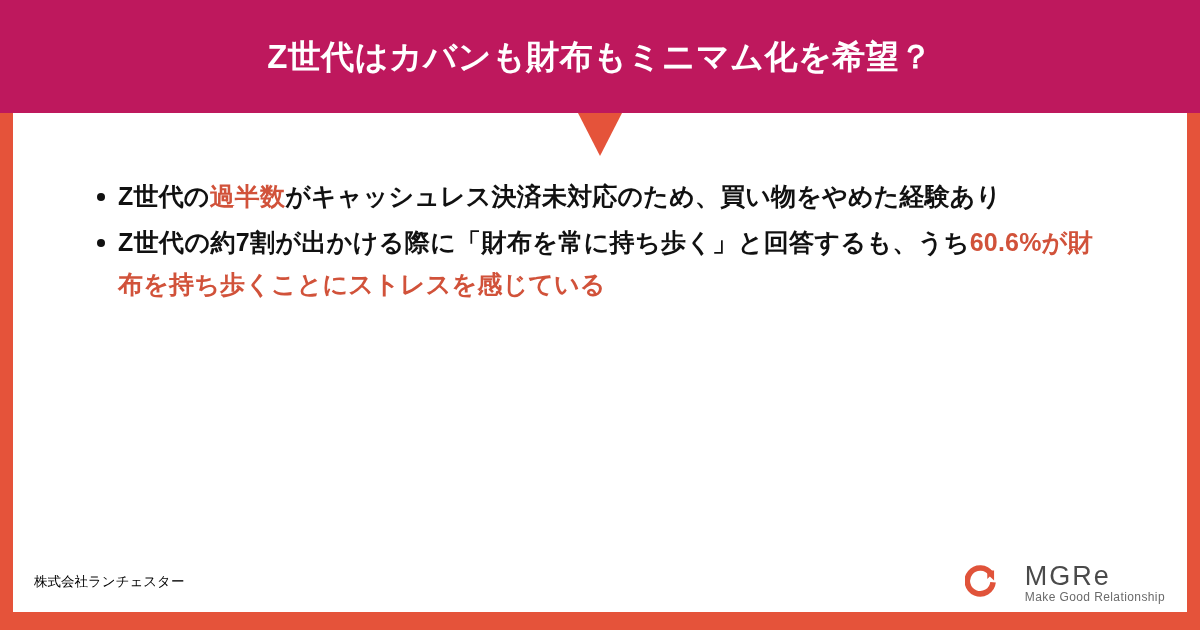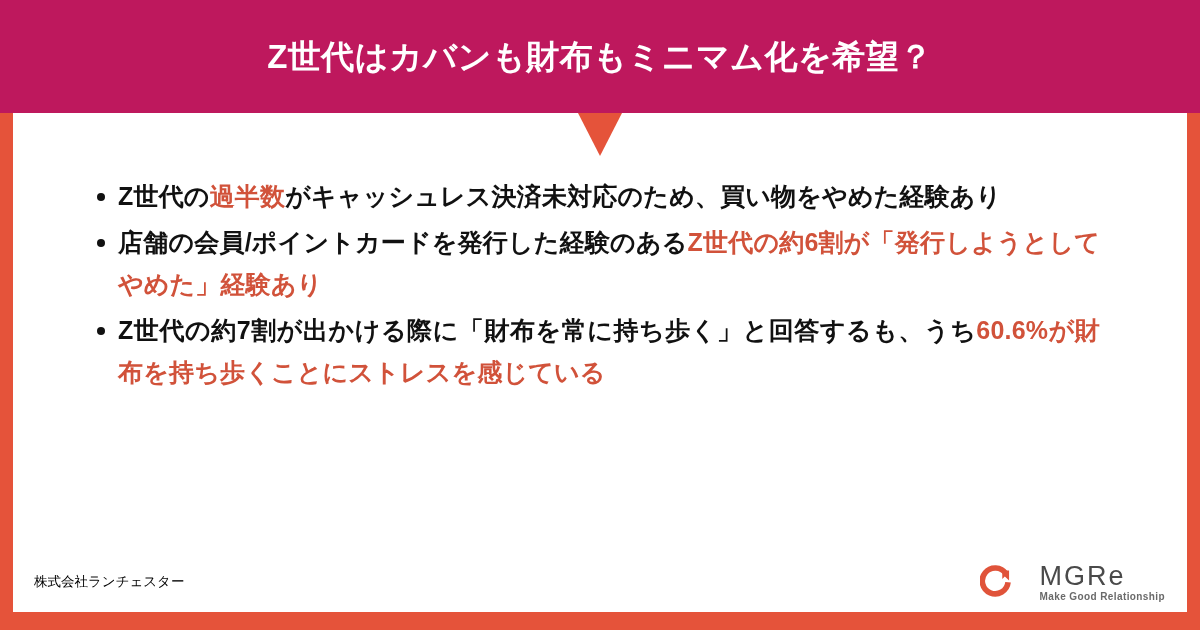--- a/index.html
+++ b/index.html
@@ -65,21 +65,21 @@
     border-right: 22px solid transparent;
     border-top: 43px solid #e5533a;
   }
 
   
   .body-area {
     position: absolute;
     left: 13px;
     top: 175px;
     width: 1174px;
-    padding: 0 17px 0 0;
+    padding: 0 24px 0 0;
     box-sizing: border-box;
   }
 
   ul.points {
     margin: 0;
     padding: 0 0 0 105px;
     list-style: none;
   }
 
   li.point {
@@ -161,24 +161,23 @@
   }
   .logo-name {
     color: #4a4a4a;
     font-size: 27px;
     font-weight: normal;
     letter-spacing: 2px;
     line-height: 29px;
   }
   .logo-tag {
     color: #6a6a6a;
-    font-size: 10px;
+    font-size: 12px;
     letter-spacing: 0.4px;
     line-height: 12px;
-    font-weight: bold;
   }
 </style>
 </head>
 <body>
 
 <div class="poster">
 
   <div class="header-band">
     <div class="header-title">Z世代はカバンも財布もミニマム化を希望？</div>
   </div>
@@ -186,23 +185,20 @@
   <div class="card"></div>
   <div class="notch"></div>
 
   <div class="body-area">
     <ul class="points">
 
       <li class="point">
         <span>Z世代の</span><span class="hl">過半数</span><span>がキャッシュレス決済未対応のため、買い物をやめた経験あり</span>
       </li>
 
-      <li class="point">
-        <span>店舗の会員/ポイントカードを発行した経験のある</span><span class="hl">Z世代の約6割が「発行しようとしてやめた」経験あり</span>
-      </li>
     </ul>
 
 
     <ul class="points">
       <li class="point">
         <span>Z世代の約7割が出かける際に「財布を常に持ち歩く」と回答するも、うち</span><span class="hl">60.6%が財布を持ち歩くことにストレスを感じている</span>
       </li>
     </ul>
   </div>
 

